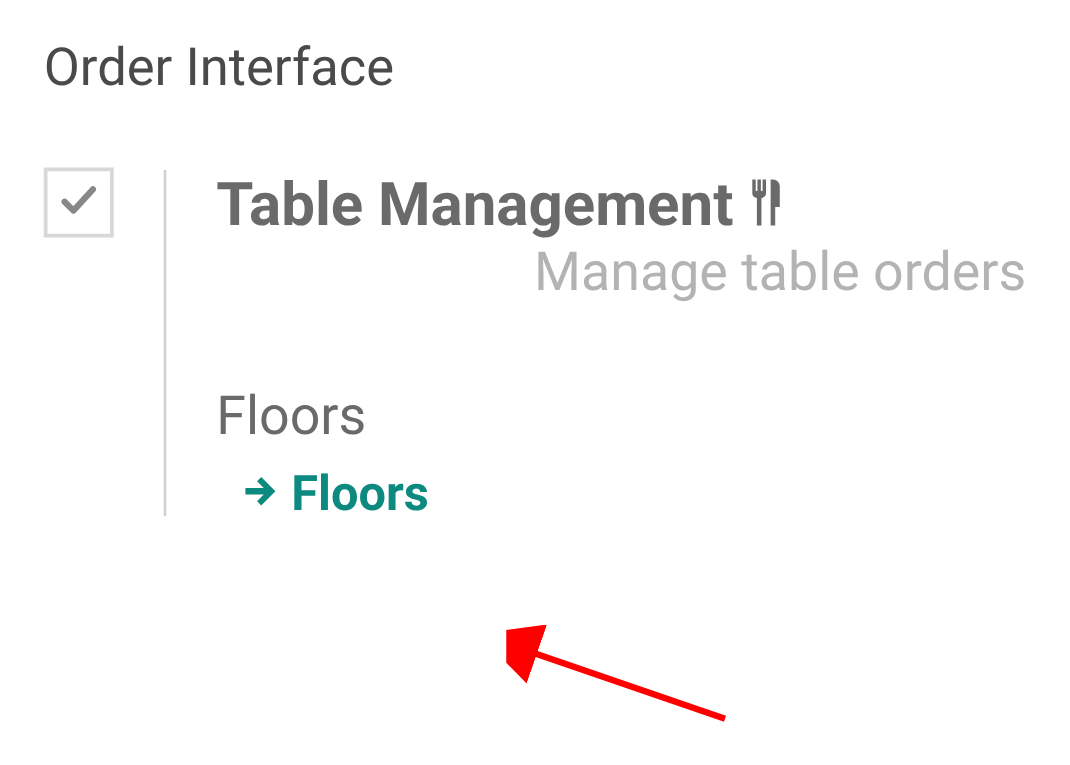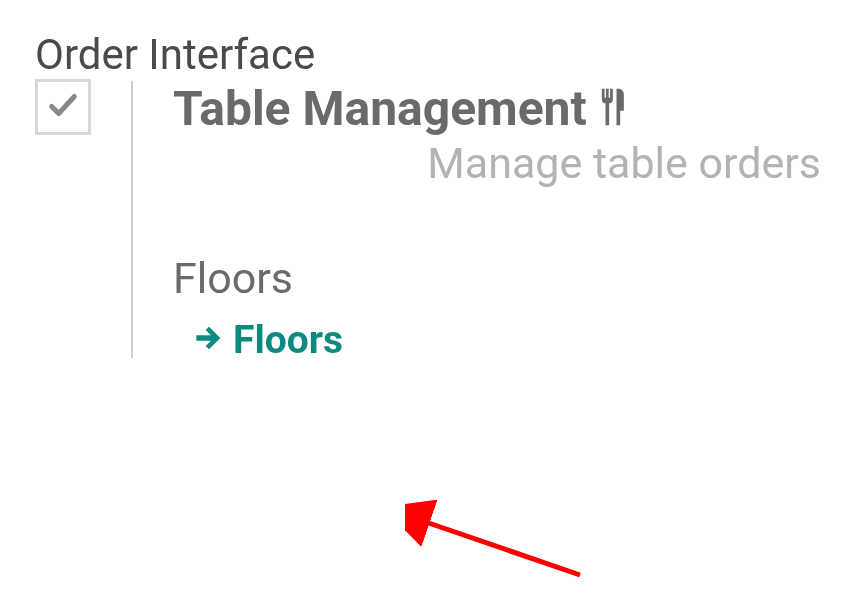--- a/index.html
+++ b/index.html
@@ -11,20 +11,21 @@
       font-family: -apple-system, BlinkMacSystemFont, "Segoe UI", Roboto, Helvetica, Arial, sans-serif;
       background: #ffffff;
       width: 856px;
       height: 612px;
       padding: 30px 35px;
     }
     .section-title {
       font-size: 42px;
       font-weight: 400;
       color: #4a4a4a;
+      margin-bottom: 55px;
     }
     .setting-row {
       display: flex;
       align-items: flex-start;
     }
     .checkbox-wrap {
       flex-shrink: 0;
       margin-right: 40px;
     }
     .checkbox {

